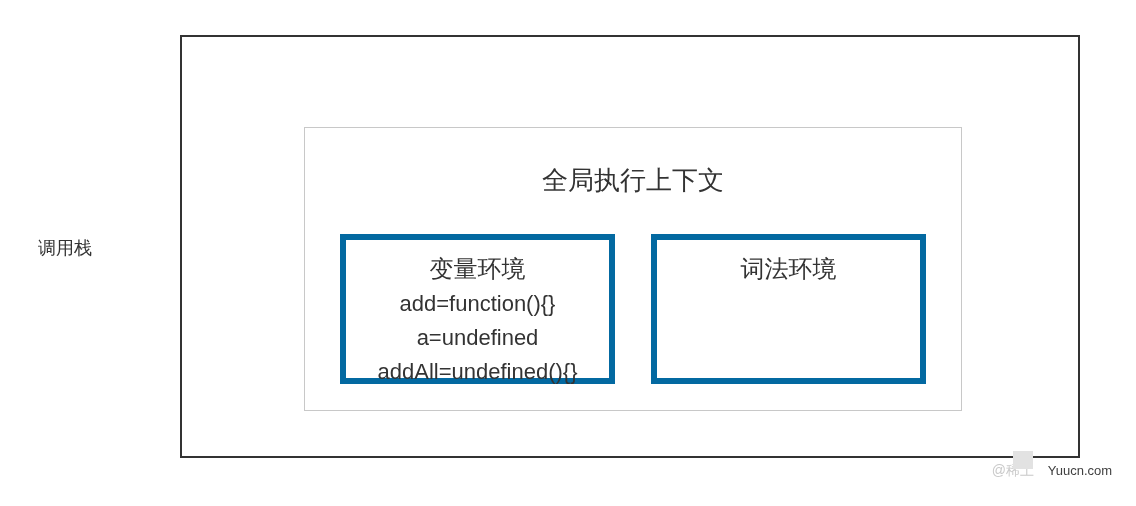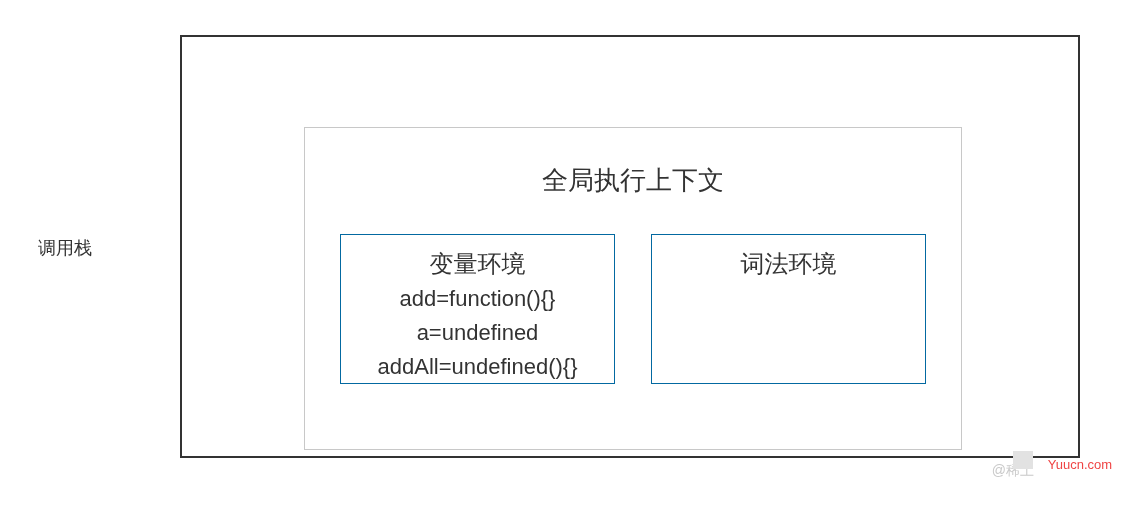--- a/index.html
+++ b/index.html
@@ -30,42 +30,42 @@
       width: 900px;
       height: 423px;
       border: 2px solid #333;
       background: #fff;
     }
     .inner-box {
       position: absolute;
       left: 122px;
       top: 90px;
       width: 658px;
-      height: 323px;
+      height: 284px;
       border: 1px solid #c8c8c8;
       background: #fff;
       text-align: center;
     }
     .inner-title {
       font-size: 26px;
       color: #333;
       margin-top: 35px;
       font-weight: 400;
     }
     .env-row {
       display: flex;
       justify-content: center;
       gap: 36px;
       margin-top: 36px;
       padding: 0 20px;
     }
     .env-box {
       width: 275px;
       height: 150px;
-      border: 1px solid #0369a1;
+      border: 6px solid #0369a1;
       font-size: 22px;
       color: #333;
       line-height: 1.55;
       padding-top: 10px;
       text-align: center;
       font-weight: 400;
     }
     .env-box .env-title {
       font-size: 24px;
     }
@@ -76,23 +76,23 @@
       font-size: 14px;
       color: #c9c9c9;
     }
     .watermark-badge {
       position: absolute;
       right: 3px;
       bottom: 23px;
       width: 106px;
       height: 26px;
       font-size: 13px;
-      color: #ef4444;
+      color: #404040;
       display: flex;
-      align-items: flex-start;
+      align-items: center;
       justify-content: center;
     }
     .watermark-badge::before {
       content: "";
       position: absolute;
       left: -14px;
       top: -6px;
       width: 20px;
       height: 18px;
       background: #e2e2e2;

